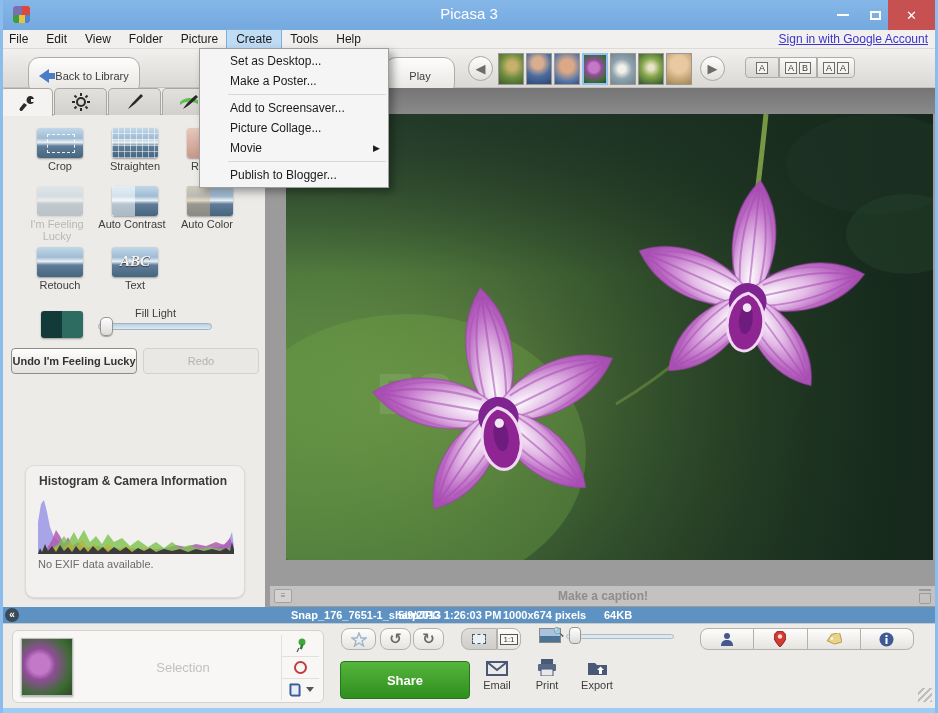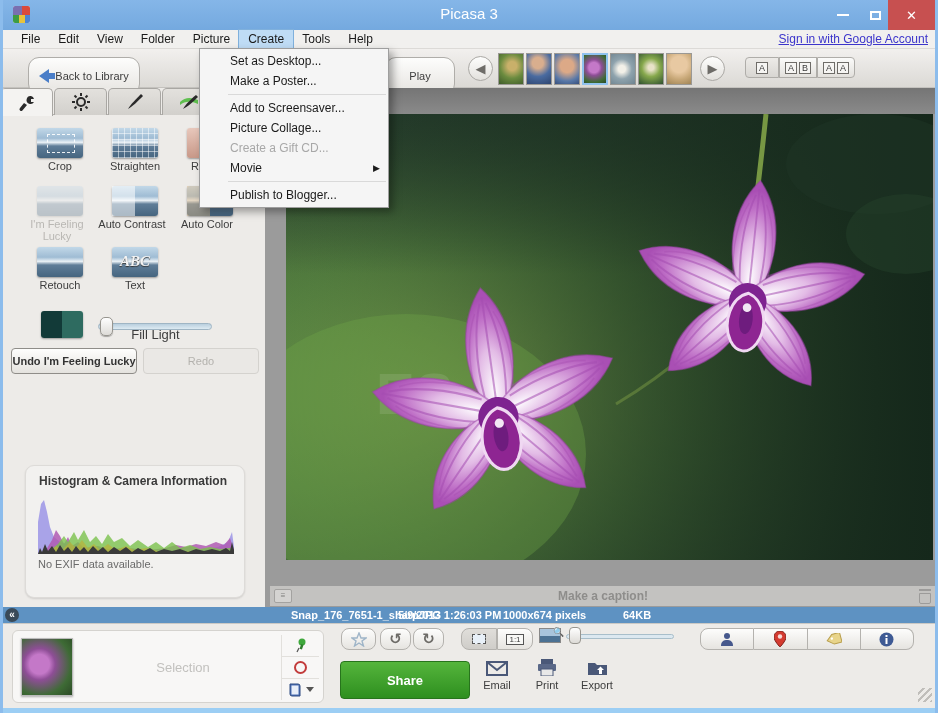--- a/index.html
+++ b/index.html
@@ -16,21 +16,21 @@
   .title-text { position:absolute; left:0; top:5px; width:100%; text-align:center;
                 color:#fff; font-size:15px; }
   .winbtn { position:absolute; top:0; height:30px; display:flex; align-items:center; justify-content:center; }
   .btn-min { left:828px; width:30px; } .btn-max { left:860px; width:30px; }
   .btn-min span { width:12px; height:2px; background:#fff; display:block; }
   .btn-max span { width:11px; height:9px; border:2px solid #fff; display:block; }
   .btn-close { left:888px; width:47px; background:#C75050; color:#fff; font-size:13px; }
 
   
   .menubar { position:absolute; left:-3px; top:30px; width:938px; height:19px; background:#F1F0EE;
-             border-bottom:1px solid #DCDAD7; display:flex; align-items:center; padding-left:12px; }
+             border-bottom:1px solid #DCDAD7; display:flex; align-items:center; padding-left:0; }
   .menu-item { font-size:12px; color:#1a1a1a; padding:2px 9px; cursor:default; }
   .menu-item.active { background:#BFDCF5; outline:1px solid #7FB0DC; }
   .signin { position:absolute; right:10px; top:2px; font-size:12px; color:#3C35CB; text-decoration:underline; }
 
   
   .toolbar { position:absolute; left:-3px; top:49px; width:938px; height:39px;
              background:linear-gradient(180deg,#F2F0EE,#DBD9D5); border-bottom:1px solid #C4C2BE; }
   .tbtn { position:absolute; border:1px solid #AFADA9; border-radius:11px;
           background:linear-gradient(180deg,#FDFDFC,#E6E4E0); font-size:11px; color:#3D3D3D;
           display:flex; align-items:center; justify-content:center; gap:6px; }
@@ -69,21 +69,21 @@
   .tile-split:after { content:""; position:absolute; left:0; top:0; width:50%; height:100%;
                       background:rgba(255,255,255,.55); }
   .tile-warm:after { content:""; position:absolute; left:0; top:0; width:50%; height:100%;
                      background:rgba(222,184,135,.45); }
   .tile-crop:after { content:""; position:absolute; left:10px; top:6px; width:26px; height:17px;
                      border:1px dashed rgba(255,255,255,.9); }
   .tile-redeye { background:linear-gradient(180deg,#E8C8BC,#C89888); }
   .tile-text-abc { position:absolute; font-family:"Liberation Serif",serif; font-style:italic; font-weight:bold;
                    color:#F4F4F4; font-size:15px; left:0; top:6px; width:100%; text-align:center; text-shadow:0 1px 1px #333; }
   .tile-dark { background:linear-gradient(90deg,#123A38 0 50%,#2E6B60 50% 100%); }
-  .fill-light-label { position:absolute; font-size:13px; color:#3D3D3D;margin-top:20px; }
+  .fill-light-label { position:absolute; font-size:11px; color:#3D3D3D; }
   .slider-track { position:absolute; height:7px; border-radius:4px; background:linear-gradient(180deg,#B9CFDE,#DDEAF2);
                   border:1px solid #9FB5C4; }
   .slider-thumb { position:absolute; width:13px; height:19px; border-radius:5px;
                   background:linear-gradient(180deg,#FEFEFE,#DDDBD7); border:1px solid #97958F; box-shadow:0 1px 1px rgba(0,0,0,.3); }
   .undo-btn,.redo-btn { position:absolute; height:26px; border-radius:4px; font-size:11px; font-weight:bold;
                   display:flex; align-items:center; justify-content:center; }
   .undo-btn { border:1px solid #8F8D89; background:linear-gradient(180deg,#FEFEFD,#E4E2DE); color:#333; }
   .redo-btn { border:1px solid #D4D2CE; background:#EAE8E5; color:#B4B2AE; font-weight:normal; }
   .histo-panel { position:absolute; left:25px; top:377px; width:220px; height:133px; background:#F2F1EF;
                  border:1px solid #DDDBD8; border-radius:9px; box-shadow:0 1px 2px rgba(0,0,0,.12); }
@@ -376,21 +376,21 @@
           <i></i>
         </div>
     </div>
   </div>
 
   <div class="statusbar">
     <div class="chip">«</div>
     <span class="status-item" style="left:291px">Snap_176_7651-1_sharpJPG</span>
     <span class="status-item" style="left:398px">5/9/2013 1:26:03 PM</span>
     <span class="status-item" style="left:503px">1000x674 pixels</span>
-    <span class="status-item" style="left:623px">64KB</span>
+    <span class="status-item" style="left:604px">64KB</span>
   </div>
 
   <div class="bottombar">
     <div class="tray">
       <div class="tray-thumb"></div>
       <div class="tray-label">Selection</div>
       <div class="tray-btns">
         <div class="tray-btn">
           <svg width="12" height="15" viewBox="0 0 12 15">
             <circle cx="7" cy="4" r="3.5" fill="#3FA83C"></circle>
@@ -419,21 +419,21 @@
     <div class="sbtn" style="left:380px;top:4px;width:31px;font-size:15px;font-weight:bold">
         <span>↺</span>
       </div>
     <div class="sbtn" style="left:413px;top:4px;width:31px;font-size:15px;font-weight:bold">
         <span>↻</span>
       </div>
 
     <div class="sbtn fitpair" style="left:461px;top:4px;width:36px">
       <span class="dashed-sq"></span>
     </div>
-    <div class="sbtn fitpair2" style="left:497px;top:4px;width:36px">
+    <div class="sbtn fitpair2" style="left:497px;top:4px;width:24px">
       <span class="one2one">1:1</span>
     </div>
     <div class="zoompic"></div>
     <div class="zslider-track"></div>
     <div class="zslider-thumb"></div>
 
     <div class="panelgroup">
       <div class="pbtn">
         <svg width="14" height="14" viewBox="0 0 14 14">
           <circle cx="7" cy="4" r="3" fill="#46588C"></circle>
@@ -494,21 +494,20 @@
     <div class="grip"></div>
   </div>
   <div class="bluefooter"></div>
 
   <div class="create-menu">
     <div class="cmenu-item">Set as Desktop...</div>
     <div class="cmenu-item">Make a Poster...</div>
     <div class="menu-sep"></div>
     <div class="cmenu-item">Add to Screensaver...</div>
     <div class="cmenu-item">Picture Collage...</div>
-    <div class="cmenu-item disabled">Create a Gift CD...</div>
     <div class="cmenu-item">
       <span>Movie</span>
       <span class="subarrow">▶</span>
     </div>
     <div class="menu-sep"></div>
     <div class="cmenu-item">Publish to Blogger...</div>
   </div>
 
 </div>
 

